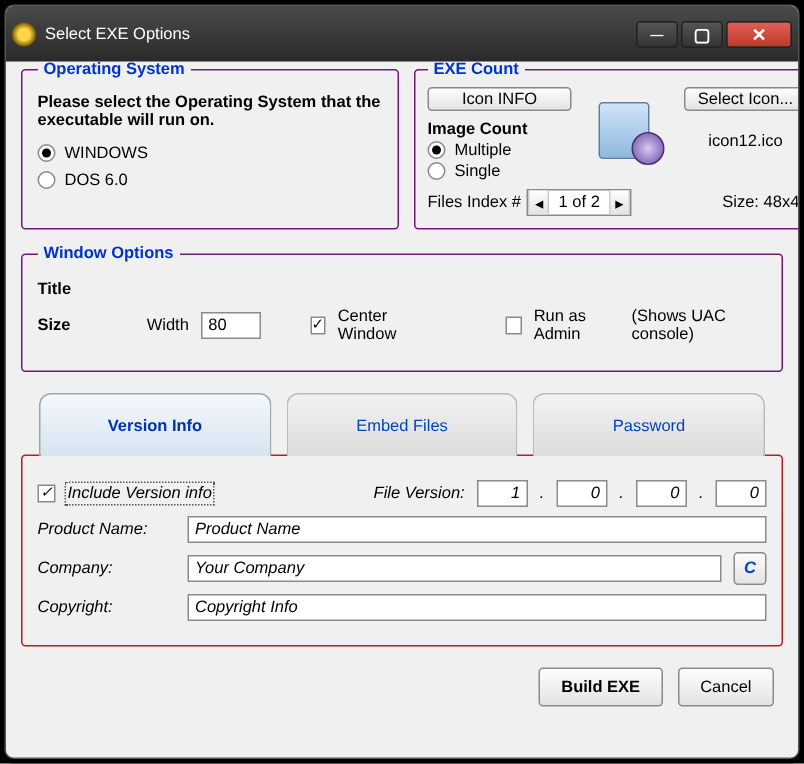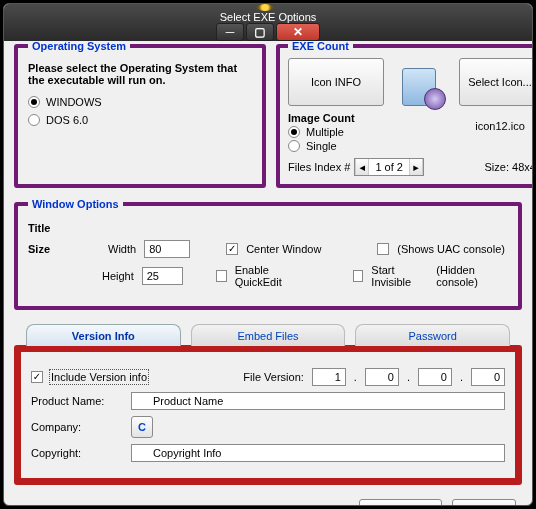--- a/index.html
+++ b/index.html
@@ -1,37 +1,37 @@
 <!DOCTYPE html>
 <html><head>
 <meta charset="utf-8">
 <style>
   * { box-sizing: border-box; font-family: Tahoma, sans-serif; font-size: 11px; }
   body { margin: 0; background: #000; width: 536px; height: 509px; overflow: hidden; }
   .window { position: absolute; left: 3px; top: 3px; width: 530px; height: 503px; background: #f0f0f0; border: 1px solid #555; border-radius: 6px; overflow: hidden; box-shadow: 0 0 0 3px rgba(0,0,0,.6); }
-  .titlebar { height: 37px; background: linear-gradient(#4a4a4a,#2a2a2a); display: flex; align-items: center; padding: 0 4px; flex-direction: column; }
+  .titlebar { height: 37px; background: linear-gradient(#4a4a4a,#2a2a2a); display: flex; align-items: center; padding: 0 4px; }
   .title-icon { width: 16px; height: 16px; background: radial-gradient(circle,#ffd54a 35%,#7a5a00 70%); border-radius: 50%; margin-right: 6px; }
   .title-text { color: #fff; flex: 1; }
   .winbtns { display: flex; gap: 2px; }
   .winbtn { width: 28px; height: 18px; border: 1px solid #222; border-radius: 3px; display:flex; align-items:center; justify-content:center; color:#fff; font-weight:bold; font-size:12px; }
   .winbtn.min, .winbtn.max { background: linear-gradient(#555,#333); }
   .winbtn.close { width: 44px; background: linear-gradient(#e06055,#c0392b); }
   .client { position:absolute; top:28px; left:0; right:0; bottom:0; padding:8px 10px; }
-  fieldset { border: 4px solid #701a75; border-radius: 3px; margin: 0; }
+  fieldset { border: 1px solid #701a75; border-radius: 3px; margin: 0; }
   fieldset > legend { color: #0033cc; font-weight: bold; padding: 0 4px; }
   .row1 { display:flex; gap:10px; }
   .fs-os { flex: 0 0 252px; padding: 6px 10px 10px; }
   .fs-os .osmsg { margin: 4px 0 10px; font-weight: bold; }
   .radio-row { display:flex; align-items:center; gap:6px; margin: 6px 0; }
   .radio { width:12px; height:12px; border:1px solid #888; border-radius:50%; display:inline-flex; align-items:center; justify-content:center; background:#fff; }
   .radio.sel::after { content:""; width:6px; height:6px; background:#000; border-radius:50%; }
   .fs-icon { flex: 1; padding: 6px 8px 8px; }
   .iconrow { display:flex; gap:6px; align-items:flex-start; }
   .iconcol1 { flex: 0 0 98px; }
-  .btn { display:inline-flex; align-items:center; justify-content:center; background:linear-gradient(#fdfdfd,#e3e3e3); border:1px solid #8a8a8a; border-radius:3px; padding:17px 8px; cursor:default; }
+  .btn { display:inline-flex; align-items:center; justify-content:center; background:linear-gradient(#fdfdfd,#e3e3e3); border:1px solid #8a8a8a; border-radius:3px; padding:1px 8px; cursor:default; }
   .btn.wide { width: 96px; }
   .imgcount { font-weight:bold; margin: 6px 0 2px; }
   .indexrow { display:flex; align-items:center; gap:4px; margin-top:4px; }
   .spin { display:flex; align-items:center; border:1px solid #8a8a8a; background:#fff; }
   .spin .ar { width:14px; height:16px; display:flex; align-items:center; justify-content:center; background:linear-gradient(#fdfdfd,#e3e3e3); border-left:1px solid #ccc; border-right:1px solid #ccc; }
   .spin .val { padding: 0 6px; }
   .iconpreview { width:48px; height:48px; margin: 4px auto 2px; position:relative; }
   .iconpreview .box { position:absolute; left:4px; top:6px; width:34px; height:38px; background:linear-gradient(#cfe4f7,#8fb8df); border:1px solid #5a7fa0; border-radius:3px; }
   .iconpreview .disc { position:absolute; right:0; bottom:0; width:22px; height:22px; border-radius:50%; background:radial-gradient(circle,#d7c8f5,#6b4aa0); border:1px solid #4a3170;}
   .iconcol3 { flex: 0 0 84px; text-align:center; }
@@ -39,26 +39,26 @@
   .trow { display:flex; align-items:center; gap:8px; margin:6px 0; }
   .lbl { font-weight:bold; width:44px; }
   .textin { flex:1; border:1px solid #8a8a8a; background:#fff; padding:2px 4px; display:flex; }
   .textin .val { flex:1; }
   .textin .counter { color:#444; }
   .numin { width:46px; border:1px solid #8a8a8a; background:#fff; padding:2px 4px; text-align:left; }
   .chk { width:12px; height:12px; border:1px solid #888; background:#fff; display:inline-flex; align-items:center; justify-content:center; }
   .chk.on::after { content:"✓"; font-size:10px; line-height:10px; }
   .sub { margin-left: 28px; }
   .tabs { margin-top: 14px; display:flex; gap:10px; padding: 0 12px; }
-  .tab { flex:1; height:22px; border:1px solid #9aa; border-bottom:none; border-radius:8px 8px 0 0; background:linear-gradient(#f4f8fc,#d6e4f0); display:flex; align-items:center; justify-content:center; color:#0033aa; font-weight:bold; }
+  .tab { flex:1; height:42px; border:1px solid #9aa; border-bottom:none; border-radius:8px 8px 0 0; background:linear-gradient(#f4f8fc,#d6e4f0); display:flex; align-items:center; justify-content:center; color:#0033aa; font-weight:bold; }
   .tab.inactive { background:linear-gradient(#f2f2f2,#dcdcdc); color:#0044bb; font-weight:normal; border-color:#bbb; }
-  .tabbody { border:7px solid #b91c1c; border-radius:3px; padding:10px 10px; margin-top:-1px; }
+  .tabbody { border:1px solid #b91c1c; border-radius:3px; padding:10px 10px; margin-top:-1px;font-style:italic; }
   .vrow { display:flex; align-items:center; gap:8px; margin:6px 0; }
   .vlbl { width:92px; }
-  .vin { flex:1; border:1px solid #8a8a8a; background:#fff; padding:2px 21px; }
+  .vin { flex:1; border:1px solid #8a8a8a; background:#fff; padding:2px 4px; }
   .fvnum { width:34px; border:1px solid #8a8a8a; background:#fff; padding:2px 4px; text-align:right; }
   .cbtn { width:22px; height:22px; border:1px solid #8a8a8a; border-radius:3px; background:linear-gradient(#fdfdfd,#e3e3e3); display:flex; align-items:center; justify-content:center; font-weight:bold; color:#0044cc; }
   .footer { display:flex; justify-content:flex-end; gap:10px; margin-top:14px; padding-right:6px; }
   .footer .btn { height:26px; padding: 0 14px; }
   .dashbox { outline: 1px dotted #555; outline-offset: 1px; }
 </style>
 </head>
 <body>
 
 <div class="window">
@@ -132,33 +132,22 @@
       </div>
       <div class="trow">
         <span class="lbl">Size</span>
         <span class="sub">Width</span>
         <div class="numin">80</div>
         <span style="width:20px"></span>
         <span class="chk on"></span>
         <span>Center Window</span>
         <span style="width:40px"></span>
         <span class="chk"></span>
+        <span>Run as Admin</span>
         <span>(Shows UAC console)</span>
-      </div>
-      <div class="trow">
-        <span class="lbl"></span>
-        <span class="sub">Height</span>
-        <div class="numin">25</div>
-        <span style="width:20px"></span>
-        <span class="chk"></span>
-        <span>Enable QuickEdit</span>
-        <span style="width:34px"></span>
-        <span class="chk"></span>
-        <span>Start Invisible</span>
-        <span>(Hidden console)</span>
       </div>
     </fieldset>
 
     <div class="tabs">
       <div class="tab">Version Info</div>
       <div class="tab inactive">Embed Files</div>
       <div class="tab inactive">Password</div>
     </div>
 
     <div class="tabbody">
@@ -171,20 +160,21 @@
         <div class="fvnum">0</div>.
         <div class="fvnum">0</div>.
         <div class="fvnum">0</div>
       </div>
       <div class="vrow">
         <span class="vlbl">Product Name:</span>
         <div class="vin">Product Name</div>
       </div>
       <div class="vrow">
         <span class="vlbl">Company:</span>
+        <div class="vin">Your Company</div>
         <div class="cbtn">C</div>
       </div>
       <div class="vrow">
         <span class="vlbl">Copyright:</span>
         <div class="vin">Copyright Info</div>
       </div>
     </div>
 
     <div class="footer">
       <div class="btn" style="font-weight:bold">Build EXE</div>

